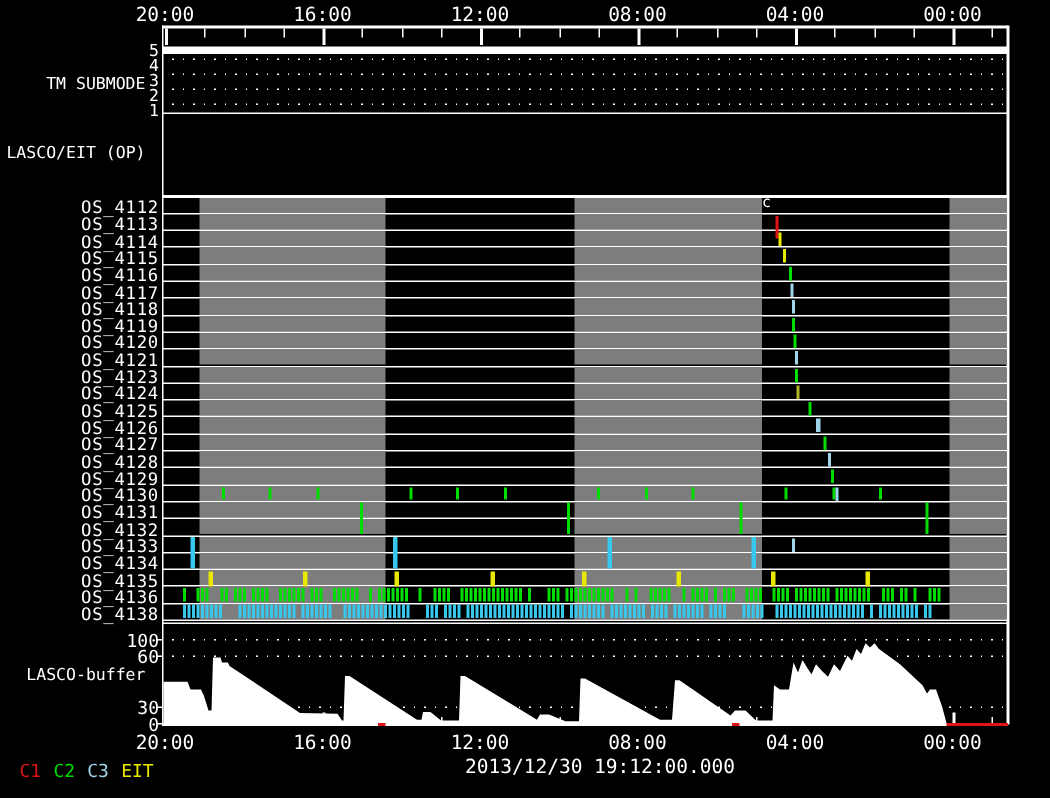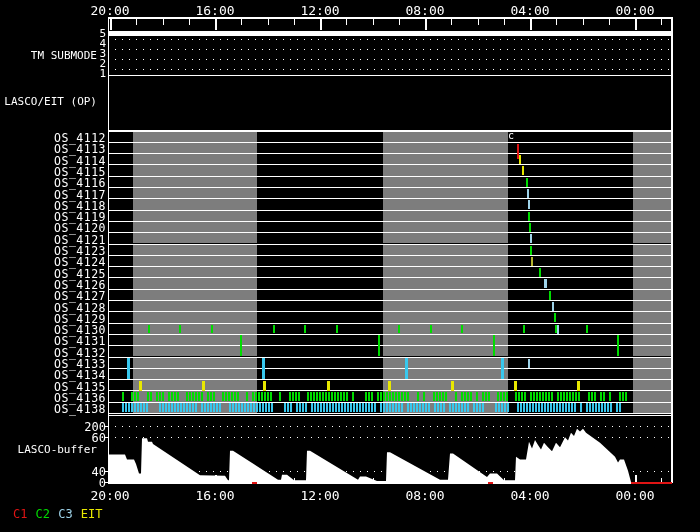--- a/index.html
+++ b/index.html
@@ -12,20 +12,21 @@
   .dot{position:absolute;height:1px;background-image:repeating-linear-gradient(90deg,#fff 0 1px,transparent 1px 7px);}
   svg{position:absolute;}
 </style>
 </head>
 <body>
 
 <div id="screen">
   <div class="lbl r" style="left:0px;top:49px;width:97px;font-size:11px;">TM SUBMODE</div>
   <div class="lbl r" style="left:0px;top:95px;width:97px;font-size:11px;">LASCO/EIT (OP)</div>
   <div class="lbl r" style="left:0px;top:443px;width:97px;font-size:11px;">LASCO-buffer</div>
+  <div class="lbl c" style="left:250px;top:504px;width:300px;font-size:13px;">2013/12/30 19:12:00.000</div>
   <div class="abs" id="gen"></div>
 <div style="position: absolute; left: 86px; top: 3px; width: 48px; text-align: center; font: 13px &quot;DejaVu Sans Mono&quot;, monospace; color: rgb(255, 255, 255);">20:00</div>
     <div style="position: absolute; left: 86px; top: 488px; width: 48px; text-align: center; font: 13px &quot;DejaVu Sans Mono&quot;, monospace; color: rgb(255, 255, 255);">20:00</div>
     <div style="position: absolute; left: 191px; top: 3px; width: 48px; text-align: center; font: 13px &quot;DejaVu Sans Mono&quot;, monospace; color: rgb(255, 255, 255);">16:00</div>
     <div style="position: absolute; left: 191px; top: 488px; width: 48px; text-align: center; font: 13px &quot;DejaVu Sans Mono&quot;, monospace; color: rgb(255, 255, 255);">16:00</div>
     <div style="position: absolute; left: 296px; top: 3px; width: 48px; text-align: center; font: 13px &quot;DejaVu Sans Mono&quot;, monospace; color: rgb(255, 255, 255);">12:00</div>
     <div style="position: absolute; left: 296px; top: 488px; width: 48px; text-align: center; font: 13px &quot;DejaVu Sans Mono&quot;, monospace; color: rgb(255, 255, 255);">12:00</div>
     <div style="position: absolute; left: 401px; top: 3px; width: 48px; text-align: center; font: 13px &quot;DejaVu Sans Mono&quot;, monospace; color: rgb(255, 255, 255);">08:00</div>
     <div style="position: absolute; left: 401px; top: 488px; width: 48px; text-align: center; font: 13px &quot;DejaVu Sans Mono&quot;, monospace; color: rgb(255, 255, 255);">08:00</div>
     <div style="position: absolute; left: 506px; top: 3px; width: 48px; text-align: center; font: 13px &quot;DejaVu Sans Mono&quot;, monospace; color: rgb(255, 255, 255);">04:00</div>
@@ -498,25 +499,25 @@
     <div style="position: absolute; left: 549px; top: 290.7px; width: 2px; height: 9px; background: rgb(0, 221, 0);"></div>
     <div style="position: absolute; left: 552px; top: 302px; width: 2px; height: 9px; background: rgb(159, 212, 234);"></div>
     <div style="position: absolute; left: 554px; top: 313.3px; width: 2px; height: 9px; background: rgb(0, 221, 0);"></div>
     <div style="position: absolute; left: 557px; top: 324.6px; width: 2px; height: 9px; background: rgb(159, 212, 234);"></div>
     <div style="position: absolute; left: 528px; top: 358.5px; width: 2px; height: 9px; background: rgb(159, 212, 234);"></div>
     <div style="position: absolute; left: 508px; top: 129.5px; width: 10px; font: 10px &quot;DejaVu Sans Mono&quot;, monospace; color: rgb(255, 255, 255);">c</div>
     <div style="position: absolute; left: 108px; top: 414.5px; width: 564px; height: 1px; background: rgb(255, 255, 255);"></div>
     <div class="dot" style="position: absolute; left: 108px; top: 426px; width: 564px; height: 1px;"></div>
     <div class="dot" style="position: absolute; left: 108px; top: 437.2px; width: 564px; height: 1px;"></div>
     <div class="dot" style="position: absolute; left: 108px; top: 470.8px; width: 564px; height: 1px;"></div>
-    <div style="position: absolute; left: 70px; top: 420px; width: 36px; text-align: right; font: 12px &quot;DejaVu Sans Mono&quot;, monospace;">200</div>
+    <div style="position: absolute; left: 70px; top: 420px; width: 36px; text-align: right; font: 12px &quot;DejaVu Sans Mono&quot;, monospace;">100</div>
     <div style="position: absolute; left: 104px; top: 426px; width: 4px; height: 1px; background: rgb(255, 255, 255);"></div>
     <div style="position: absolute; left: 70px; top: 431.2px; width: 36px; text-align: right; font: 12px &quot;DejaVu Sans Mono&quot;, monospace;">60</div>
     <div style="position: absolute; left: 104px; top: 437.2px; width: 4px; height: 1px; background: rgb(255, 255, 255);"></div>
-    <div style="position: absolute; left: 70px; top: 464.8px; width: 36px; text-align: right; font: 12px &quot;DejaVu Sans Mono&quot;, monospace;">40</div>
+    <div style="position: absolute; left: 70px; top: 464.8px; width: 36px; text-align: right; font: 12px &quot;DejaVu Sans Mono&quot;, monospace;">30</div>
     <div style="position: absolute; left: 104px; top: 470.8px; width: 4px; height: 1px; background: rgb(255, 255, 255);"></div>
     <div style="position: absolute; left: 70px; top: 476px; width: 36px; text-align: right; font: 12px &quot;DejaVu Sans Mono&quot;, monospace;">0</div>
     <div style="position: absolute; left: 104px; top: 482px; width: 4px; height: 1px; background: rgb(255, 255, 255);"></div>
     <svg width="564" height="66" style="position: absolute; left: 108px; top: 417px;">
       <polygon points="1,65 1,37.56 17,37.56 19,42.60000000000002 26,42.60000000000002 28,47.079999999999984 31,56.60000000000002 33,56.60000000000002 34,21.319999999999993 39,21.319999999999993 40,24.680000000000007 44,24.680000000000007 45,26.920000000000016 92,58.27999999999997 117,58.839999999999975 120,63.31999999999999 121,63.31999999999999 122,33.639999999999986 125,33.639999999999986 170,62.75999999999999 173,62.75999999999999 174,57.72000000000003 179,57.72000000000003 186,63.31999999999999 198,63.31999999999999 199,33.639999999999986 202,33.639999999999986 250,62.75999999999999 252,59.39999999999998 258,59.39999999999998 269,63.879999999999995 278,63.879999999999995 279,35.31999999999999 282,35.31999999999999 332,62.75999999999999 340,62.75999999999999 342,36.44 345,36.44 379,59.95999999999998 382,56.60000000000002 389,56.60000000000002 396,63.31999999999999 407,63.31999999999999 408,39.80000000000001 412,42.60000000000002 418,42.60000000000002 421,24.680000000000007 424,31.399999999999977 427,23 430,28.04000000000002 433,32.51999999999998 436,25.80000000000001 440,30.279999999999973 444,34.19999999999999 448,25.80000000000001 452,30.279999999999973 457,20.19999999999999 460,23.560000000000002 463,15.720000000000027 466,19.079999999999984 469,11.800000000000011 472,14.600000000000023 475,11.800000000000011 478,15.720000000000027 492,25.80000000000001 507,39.80000000000001 510,45.39999999999998 512,42.60000000000002 516,42.60000000000002 520,53.80000000000001 523,65 563,65 563,65" fill="#ffffff"></polygon>
     </svg>
     <div style="position: absolute; left: 108px; top: 482px; width: 564px; height: 1.5px; background: rgb(255, 255, 255);"></div>
     <div style="position: absolute; left: 110px; top: 475px; width: 1.5px; height: 7px; background: rgb(255, 255, 255);"></div>
     <div style="position: absolute; left: 136.25px; top: 478px; width: 1px; height: 4px; background: rgb(255, 255, 255);"></div>
     <div style="position: absolute; left: 162.5px; top: 478px; width: 1px; height: 4px; background: rgb(255, 255, 255);"></div>

